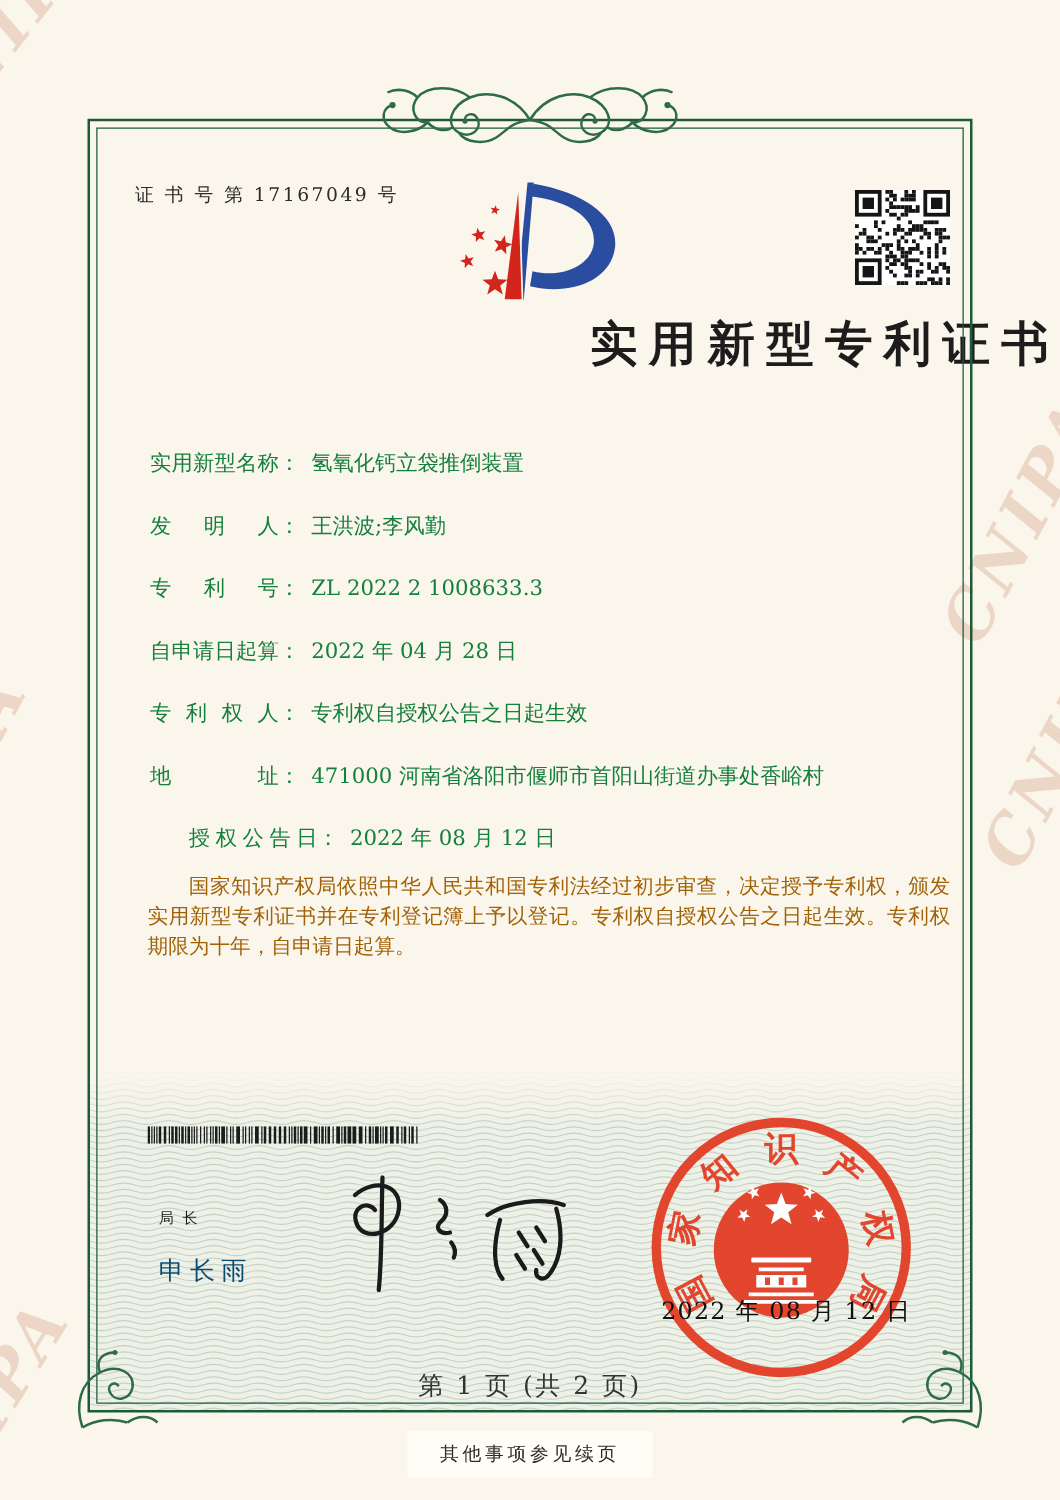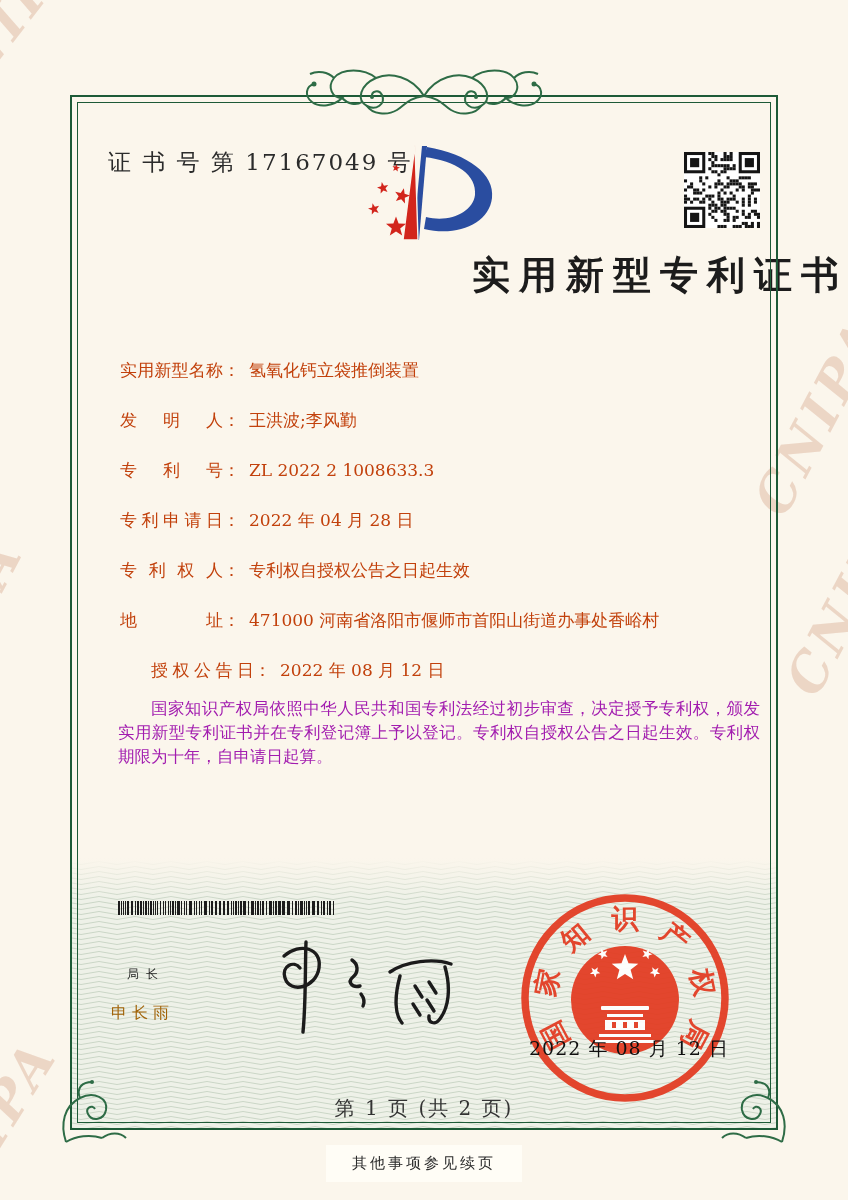--- a/index.html
+++ b/index.html
@@ -30,43 +30,43 @@
           background:linear-gradient(180deg,#fbf6ec 0%, rgba(251,246,236,0) 100%); }
 
   
   #frame-outer { left:70px; top:95px; width:708px; height:1035px;
       border:2.5px solid #1d5a37; z-index:6; pointer-events:none; }
   #frame-inner { left:77px; top:102px; width:694px; height:1021px;
       border:1px solid #1d5a37; z-index:6; pointer-events:none; }
 
   svg.orn { position:absolute; z-index:7; pointer-events:none; }
 
-  #cert-no { left:108px; top:147px; font-size:23px; letter-spacing:2px; color:#2b2b2b; z-index:5; }
+  #cert-no { left:108px; top:147px; font-size:15px; letter-spacing:2px; color:#2b2b2b; z-index:5; }
 
   #logo { left:333px; top:134px; width:175px; height:122px; z-index:5; }
   #qr   { left:684px; top:152px; width:76px; height:76px; z-index:5; }
 
   #title { left:0; top:250px; width:848px; text-align:right;
            font-size:38px; font-weight:700; letter-spacing:9px; color:#1c1c1c; z-index:5; }
 
-  .field-row { position:absolute; left:120px; width:645px; font-size:17px; color:#c2410c; z-index:5; white-space:nowrap; }
+  .field-row { position:absolute; left:120px; width:645px; font-size:17px; color:#15803d; z-index:5; white-space:nowrap; }
   .jl { display:inline-block; width:103px; text-align:justify; text-align-last:justify; vertical-align:bottom; }
   .colon { margin-right:9px; }
   .fv { }
   .subfield { position:absolute; top:0; white-space:nowrap;margin-left:31px; }
 
   #paragraphs { left:118px; top:697px; width:642px; z-index:5;
-      font-size:16.5px; line-height:24px; text-align:justify; color:#a21caf; }
+      font-size:16.5px; line-height:24px; text-align:justify; color:#a16207; }
   #paragraphs p { text-indent:2em; }
   #paragraphs p + p { margin-top:3px; }
 
   #barcode { left:118px; top:901px; width:220px; height:14px; z-index:5; }
 
   #signer-title { left:127px; top:966px; font-size:12px; letter-spacing:7px; color:#1e1e1e; z-index:5; }
-  #signer-name  { left:111px; top:1003px; font-size:16px; letter-spacing:5px; color:#a16207; z-index:5; }
+  #signer-name  { left:127px; top:1003px; font-size:20px; letter-spacing:5px; color:#0c4a6e; z-index:5; }
   #signature    { left:248px; top:930px; width:220px; height:110px; z-index:5; }
 
   #seal { left:515px; top:888px; width:220px; height:220px; z-index:4; opacity:0.93; }
   #seal text { font-size:27px; font-weight:bold; text-anchor:middle; fill:#e33a20;
                font-family:"DejaVu Serif","Liberation Serif",serif; }
   #seal-date { left:529px; top:1036px; font-size:19px; letter-spacing:1px; color:#101010;
                z-index:5; white-space:nowrap; }
 
   #page-info { left:0; top:1095px; width:848px; text-align:center; font-size:20px;
                letter-spacing:2px; color:#333; z-index:5; }
@@ -388,21 +388,21 @@
 <div class="field-row" style="top:359px">
   <span class="jl">实用新型名称</span><span class="colon">：</span><span class="fv">氢氧化钙立袋推倒装置</span>
 </div>
 <div class="field-row" style="top:409px">
   <span class="jl">发明人</span><span class="colon">：</span><span class="fv">王洪波;李风勤</span>
 </div>
 <div class="field-row" style="top:459px">
   <span class="jl">专利号</span><span class="colon">：</span><span class="fv">ZL 2022 2 1008633.3</span>
 </div>
 <div class="field-row" style="top:509px">
-  <span class="jl">专利申请日</span><span class="colon">：</span><span class="fv">2022 年 04 月 28 日</span>
+  <span class="jl">自申请日起算</span><span class="colon">：</span><span class="fv">2022 年 04 月 28 日</span>
 </div>
 <div class="field-row" style="top:559px">
   <span class="jl">专利权人</span><span class="colon">：</span><span class="fv">专利权自授权公告之日起生效</span>
 </div>
 <div class="field-row" style="top:609px">
   <span class="jl">地址</span><span class="colon">：</span><span class="fv">471000 河南省洛阳市偃师市首阳山街道办事处香峪村</span>
 </div>
 <div class="field-row" style="top:659px;height:24px">
   <span class="subfield" style="left:0">
     <span class="jl">授权公告日</span><span class="colon">：</span><span class="fv">2022 年 08 月 12 日</span>

